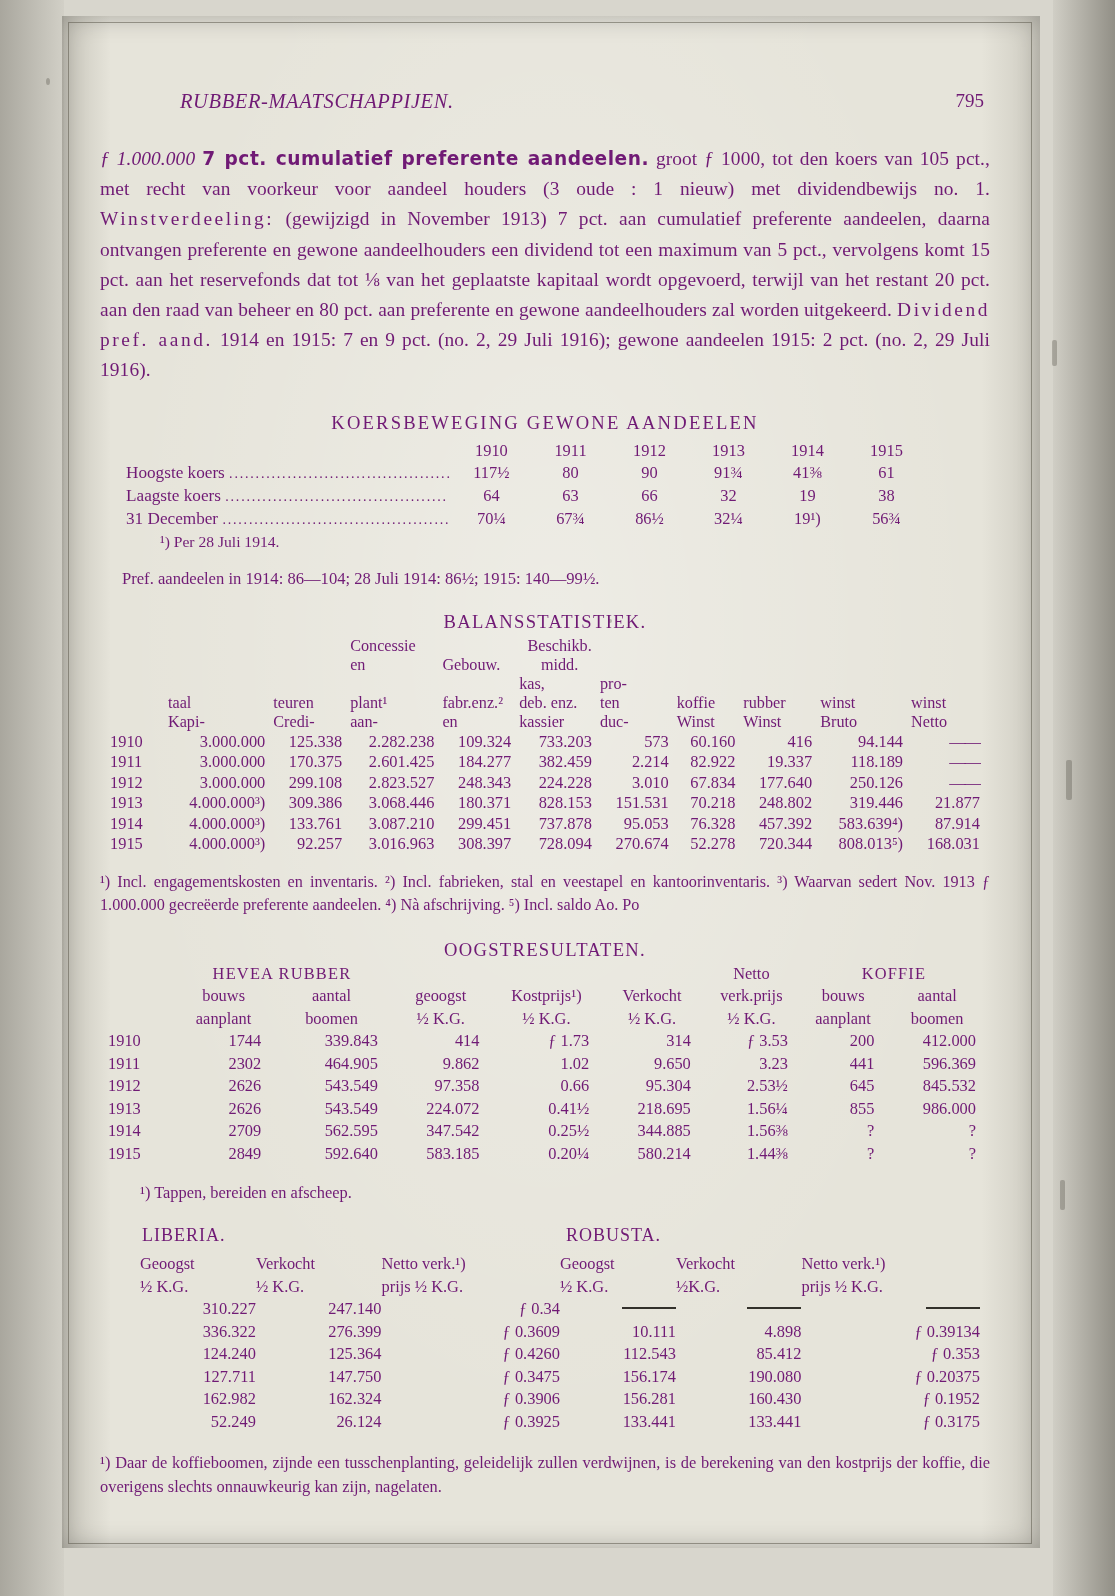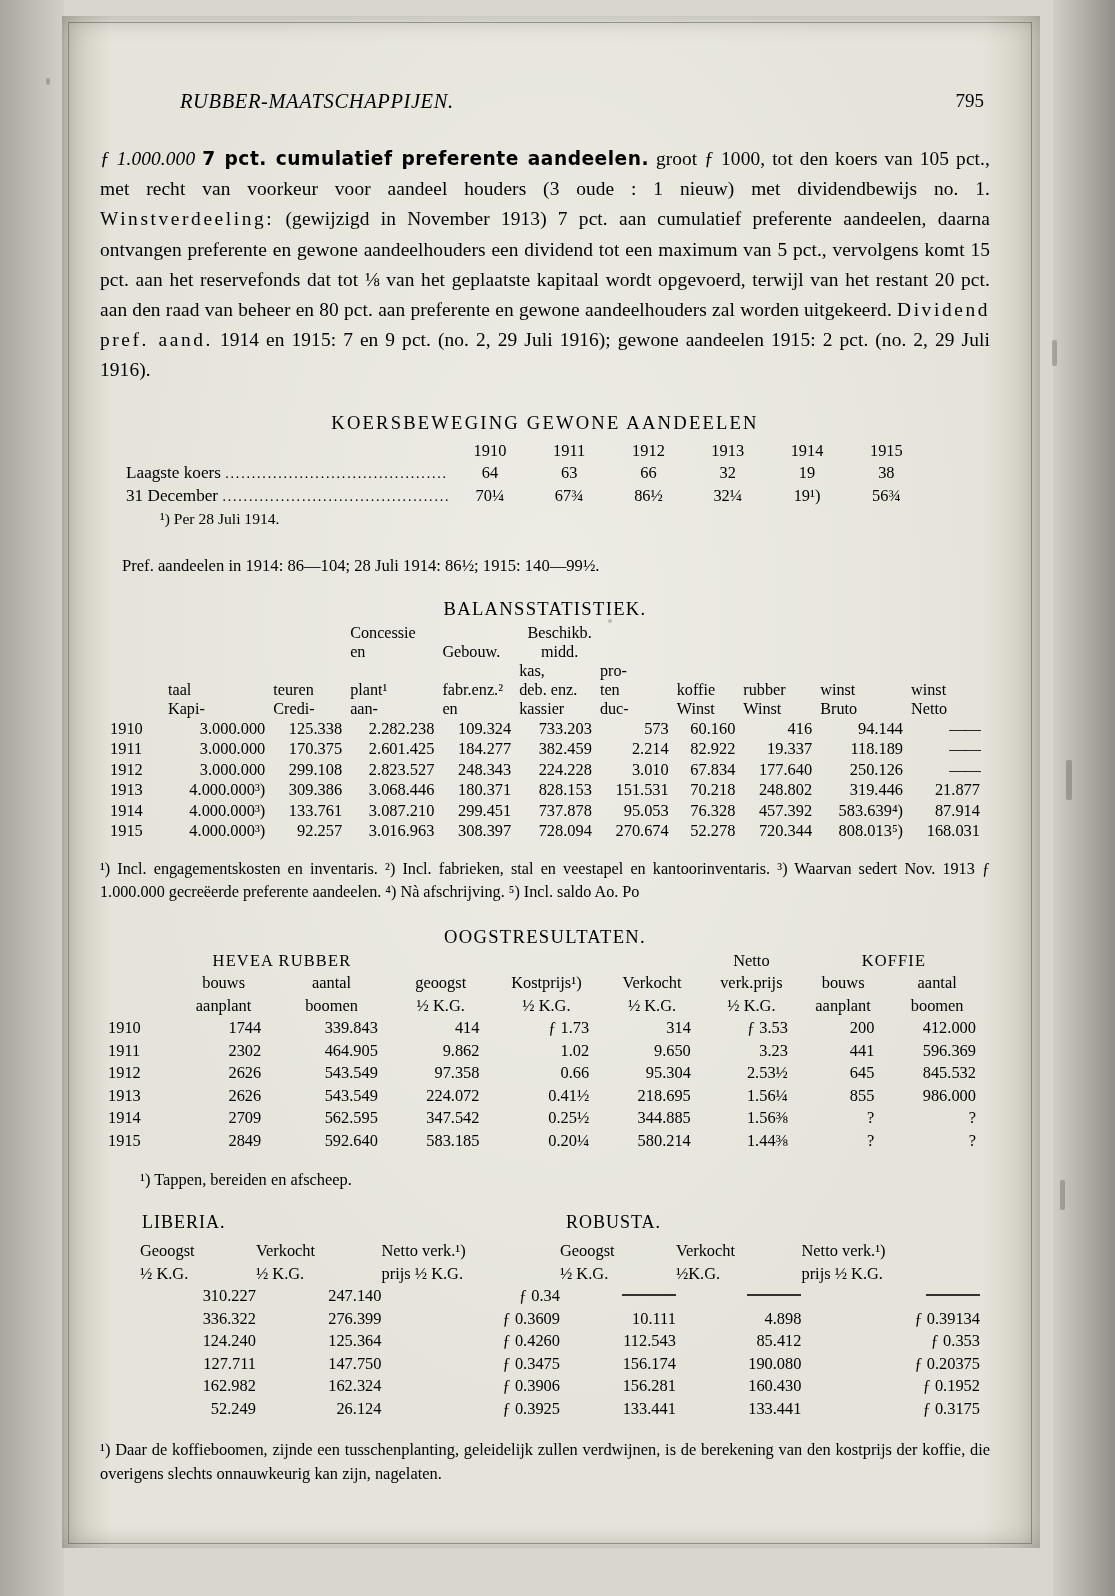--- a/index.html
+++ b/index.html
@@ -8,21 +8,21 @@
     background: #7d7d78;
   }
   .page {
     position: relative;
     width: 1115px;
     height: 1596px;
     margin: 0 auto;
     background: #d8d6cd;
     overflow: hidden;
     font-family: "Liberation Serif", serif;
-    color: #000000;
+    color: #701a75;
   }
   
   .sheet {
     position: absolute;
     left: 62px;
     top: 16px;
     width: 978px;
     height: 1532px;
     background: #e6e4da;
     box-shadow: 0 0 26px rgba(0,0,0,0.28) inset;
@@ -151,21 +151,21 @@
     font-size: 14px;
     vertical-align: middle;
   }
   .fn-note {
     font-size: 15.6px;
     margin-top: 2px;
     margin-left: 60px;
   }
 
   .pref-line {
-    margin-top: 28px;
+    margin-top: 18px;
     margin-left: 22px;
     font-size: 16.6px;
   }
 
   
   .balans {
     margin-top: 4px;
     margin-left: 8px;
     width: 880px;
     font-size: 15.6px;
@@ -256,20 +256,29 @@
     <table class="tbl koers">
       <tbody>
           <tr>
         <td class="lbl"></td>
         <td class="num hd">1910</td>
         <td class="num hd">1911</td>
         <td class="num hd">1912</td>
         <td class="num hd">1913</td>
         <td class="num hd">1914</td>
         <td class="num hd">1915</td>
+      </tr>
+      <tr>
+        <td class="lbl"><span>Hoogste koers</span> <span class="dots">..........................................</span></td>
+        <td class="num">117½</td>
+        <td class="num">80</td>
+        <td class="num">90</td>
+        <td class="num">91¾</td>
+        <td class="num">41⅜</td>
+        <td class="num">61</td>
       </tr>
       <tr>
         <td class="lbl"><span>Laagste koers</span> <span class="dots">..........................................</span></td>
         <td class="num">64</td>
         <td class="num">63</td>
         <td class="num">66</td>
         <td class="num">32</td>
         <td class="num">19</td>
         <td class="num">38</td>
       </tr>

